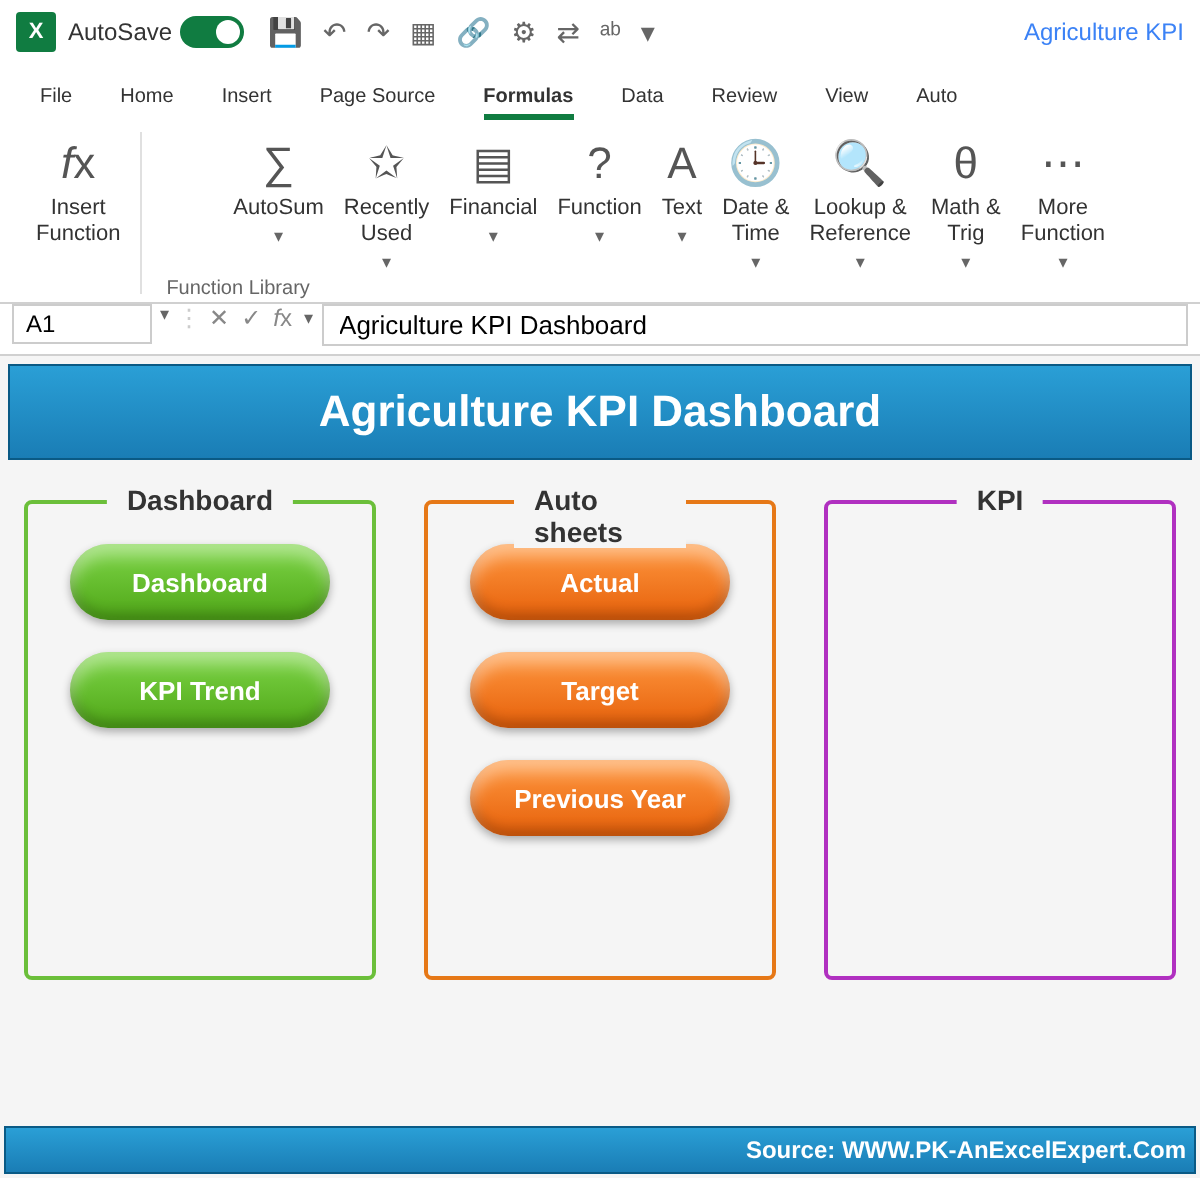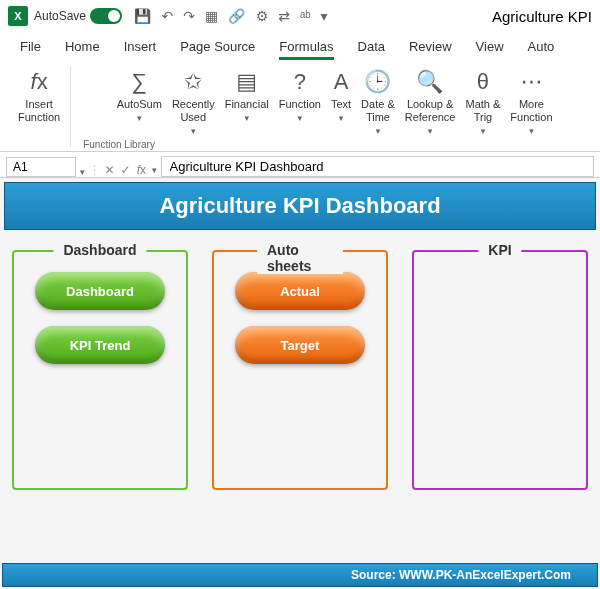--- a/index.html
+++ b/index.html
@@ -5,50 +5,50 @@
 *{box-sizing:border-box;margin:0;padding:0;font-family:'Segoe UI',Arial,sans-serif}
 body{background:#f0f0f0;width:600px;height:589px;overflow:hidden;font-size:12px;color:#333}
 .titlebar{display:flex;align-items:center;gap:6px;padding:4px 8px;background:#fff;height:32px}
 .xl-logo{width:20px;height:20px;background:#107c41;display:flex;align-items:center;justify-content:center;color:#fff;font-weight:bold;font-size:11px;border-radius:2px}
 .autosave{display:flex;align-items:center;gap:4px;font-size:12px}
 .toggle{width:32px;height:16px;background:#107c41;border-radius:8px;position:relative}
 .toggle::after{content:'';position:absolute;right:2px;top:2px;width:12px;height:12px;background:#fff;border-radius:50%}
 .toggle-on{font-size:9px;color:#fff;position:absolute;left:3px;top:15px}
 .qat{display:flex;gap:10px;margin-left:6px;align-items:center;color:#666;font-size:14px}
 .qat span{cursor:default}
-.doc-title{margin-left:auto;font-size:15px;color:#000000}
+.doc-title{margin-left:auto;font-size:12px;color:#3b82f6}
 .tabs{display:flex;gap:0;background:#fff;padding:0 8px;height:28px;align-items:end}
-.tab{padding:4px 12px 6px;font-size:13px;cursor:default;position:relative}
-.tab.active{font-weight:400}
+.tab{padding:4px 12px 6px;font-size:10px;cursor:default;position:relative}
+.tab.active{font-weight:700}
 .tab.active::after{content:'';position:absolute;bottom:0;left:12px;right:12px;height:3px;background:#107c41}
 .ribbon{background:#fff;border-bottom:1px solid #d0d0d0;padding:6px 8px 4px;display:flex;gap:6px;height:92px}
 .rgroup{display:flex;flex-direction:column;align-items:center;padding:0 6px;border-right:1px solid #e0e0e0}
 .rgroup:last-child{border-right:none}
 .rbtn-big{display:flex;flex-direction:column;align-items:center;gap:2px;padding:2px 4px;cursor:default;font-size:11px;text-align:center;line-height:1.2}
 .ricon{font-size:22px;height:28px;display:flex;align-items:center;color:#555}
 .rlib{display:flex;gap:2px;flex-wrap:nowrap}
 .rlabel{font-size:10px;color:#666;margin-top:auto;text-align:left;width:100%}
 .chev{font-size:9px;color:#666}
-.fbar{display:flex;align-items:flex-end;background:#fff;border-bottom:1px solid #d0d0d0;height:26px;padding:0 6px;gap:4px}
+.fbar{display:flex;align-items:flex-start;background:#fff;border-bottom:1px solid #d0d0d0;height:26px;padding:0 6px;gap:4px}
 .namebox{width:70px;border:1px solid #ccc;padding:2px 6px;font-size:12px;background:#fff}
 .fx-ctrl{display:flex;gap:6px;color:#888;font-size:12px;align-items:center}
 .fx-input{flex:1;border:1px solid #ccc;padding:2px 8px;font-size:13px;background:#fff}
 .sheet{background:#f5f5f5;padding:2px;height:411px;position:relative}
 .banner{background:linear-gradient(#2a9fd6,#1a7db5);color:#fff;text-align:center;padding:10px;font-size:22px;font-weight:bold;border:1px solid #0a5a85;margin:2px}
 .cards{display:flex;gap:24px;padding:18px 10px;justify-content:center}
 .card{border:2px solid;border-radius:4px;width:178px;height:240px;position:relative;padding:20px 12px 12px;display:flex;flex-direction:column;gap:16px;align-items:center}
 .card-title{position:absolute;top:-10px;left:50%;transform:translateX(-50%);background:#f5f5f5;padding:0 10px;font-weight:bold;font-size:14px}
 .c-green{border-color:#6bbf3a}
 .c-orange{border-color:#e67817}
 .c-purple{border-color:#b030c0}
 .pill{width:130px;height:38px;border-radius:19px;color:#fff;font-weight:bold;font-size:13px;display:flex;align-items:center;justify-content:center;box-shadow:inset 0 6px 8px rgba(255,255,255,.4),inset 0 -4px 6px rgba(0,0,0,.2),0 2px 4px rgba(0,0,0,.3)}
 .p-green{background:linear-gradient(#7ed648,#4fa617)}
 .p-orange{background:linear-gradient(#ff9840,#e6600a)}
 .p-purple{background:linear-gradient(#d050e0,#9018a0)}
-.footer-bar{position:absolute;bottom:2px;left:2px;right:2px;background:linear-gradient(#2a9fd6,#1a7db5);color:#fff;text-align:right;padding:4px 26px;font-size:12px;font-weight:bold;border:1px solid #0a5a85}
+.footer-bar{position:absolute;bottom:2px;left:2px;right:2px;background:linear-gradient(#2a9fd6,#1a7db5);color:#fff;text-align:right;padding:4px 4px;font-size:12px;font-weight:bold;border:1px solid #0a5a85}
 </style>
 </head>
 <body>
 
 <div class="titlebar">
   <div class="xl-logo">X</div>
   <div class="autosave">
     <span>AutoSave</span>
     <div class="toggle">
         <span class="toggle-on">On</span>
@@ -163,19 +163,20 @@
   <div class="cards">
     <div class="card c-green">
       <div class="card-title">Dashboard</div>
       <div class="pill p-green">Dashboard</div>
       <div class="pill p-green">KPI Trend</div>
     </div>
     <div class="card c-orange">
       <div class="card-title">Auto sheets</div>
       <div class="pill p-orange">Actual</div>
       <div class="pill p-orange">Target</div>
+      <div class="pill p-orange">Previous Year</div>
     </div>
     <div class="card c-purple">
       <div class="card-title">KPI</div>
     </div>
   </div>
   <div class="footer-bar">Source: WWW.PK-AnExcelExpert.Com</div>
 </div>
 
 </body></html>

